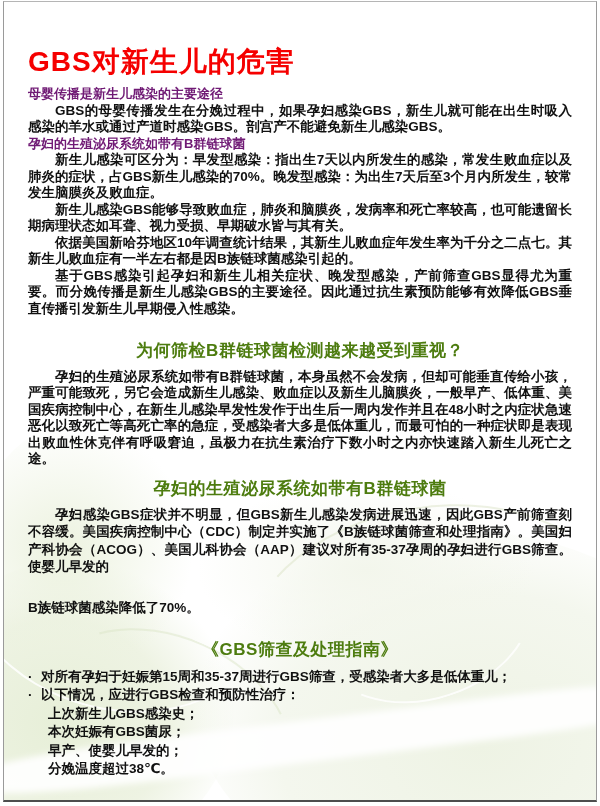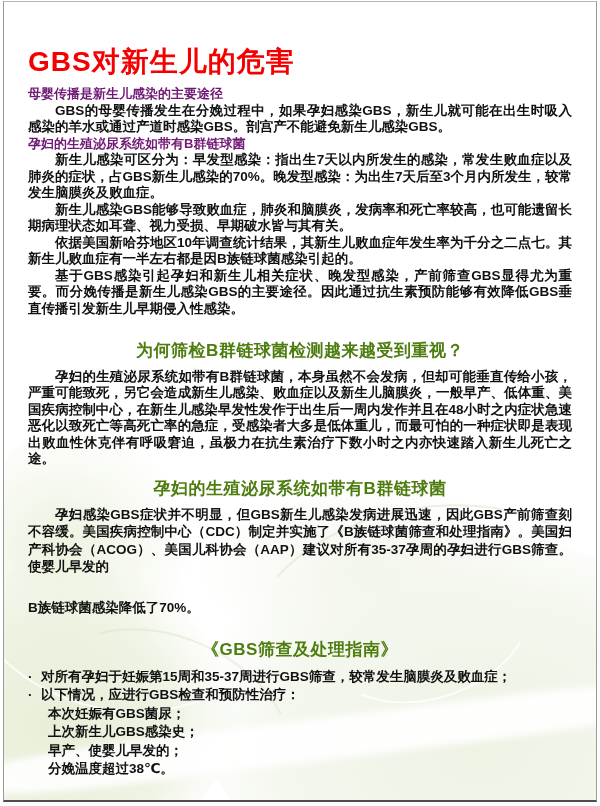--- a/index.html
+++ b/index.html
@@ -94,26 +94,26 @@
     <div class="sec3">
       <h2 class="sec-title tight">孕妇的生殖泌尿系统如带有B群链球菌</h2>
       <p class="para">孕妇感染GBS症状并不明显，但GBS新生儿感染发病进展迅速，因此GBS产前筛查刻不容缓。美国疾病控制中心（CDC）制定并实施了《B族链球菌筛查和处理指南》。美国妇产科协会（ACOG）、美国儿科协会（AAP）建议对所有35-37孕周的孕妇进行GBS筛查。使婴儿早发的</p>
       <p class="para noindent">B族链球菌感染降低了70%。</p>
     </div>
 
     <h2 class="sec-title">《GBS筛查及处理指南》</h2>
     <div class="guide">
       <div class="bullet-row">
         <span class="bullet-mark">·</span>
-        <span>对所有孕妇于妊娠第15周和35-37周进行GBS筛查，较常发生脑膜炎及败血症；</span>
+        <span>对所有孕妇于妊娠第15周和35-37周进行GBS筛查，受感染者大多是低体重儿；</span>
       </div>
       <div class="bullet-row">
         <span class="bullet-mark">·</span>
         <span>以下情况，应进行GBS检查和预防性治疗：</span>
       </div>
+      <p class="sub-item">上次新生儿GBS感染史；</p>
       <p class="sub-item">本次妊娠有GBS菌尿；</p>
-      <p class="sub-item">上次新生儿GBS感染史；</p>
       <p class="sub-item">早产、使婴儿早发的；</p>
       <p class="sub-item">分娩温度超过38℃。</p>
     </div>
 
   </div>
 </div>
 
 </body></html>

